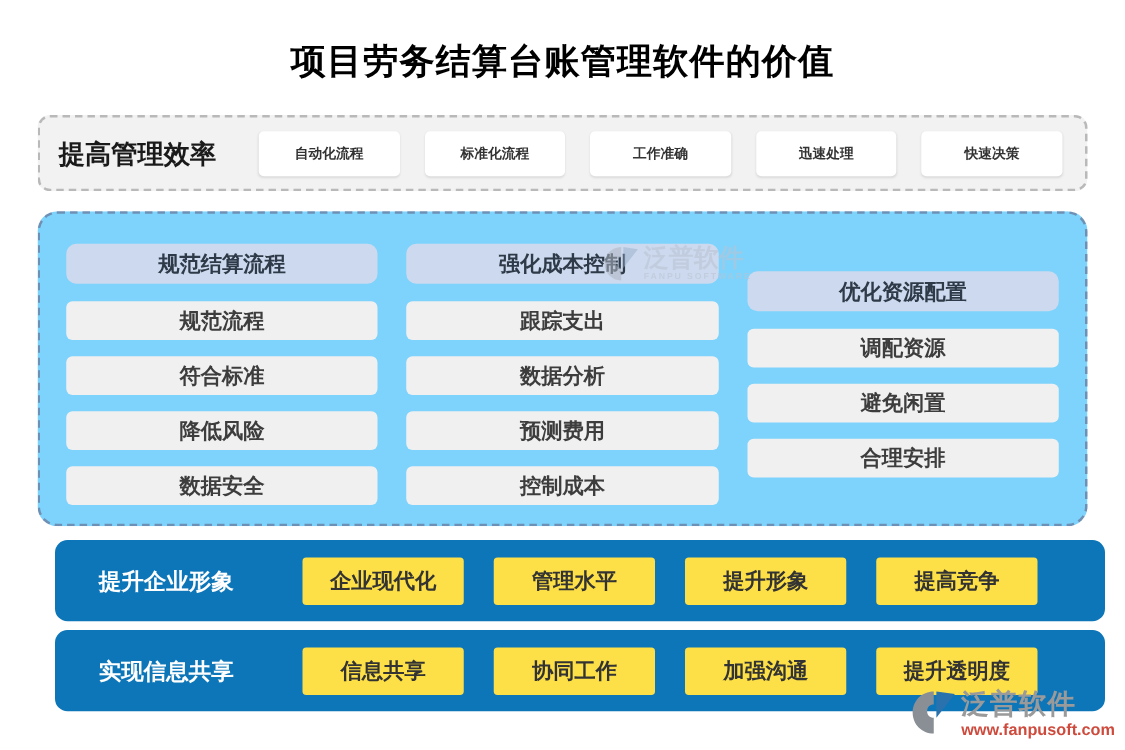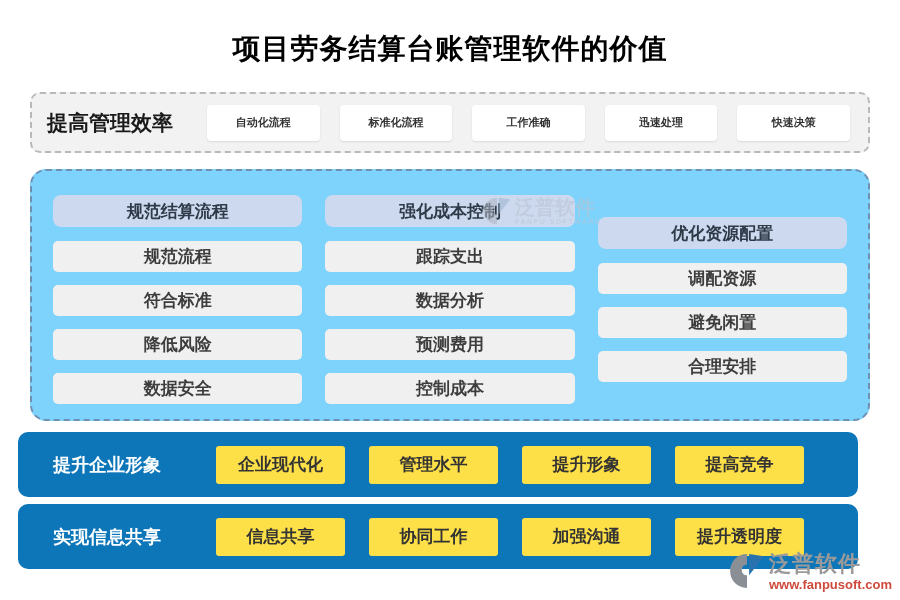--- a/index.html
+++ b/index.html
@@ -36,21 +36,21 @@
     display:flex;align-items:center;justify-content:center;
     font-size:17px;font-weight:bold;color:#2e3a48;margin-bottom:14px;
   }
   .mitem{
     height:31px;border-radius:5px;background:var(--chip_gray,#F0F0F0);
     display:flex;align-items:center;justify-content:center;
     font-size:17px;font-weight:bold;color:#3d3d3d;margin-bottom:13px;
   }
   
   .bar{
-    position:absolute;left:18px;width:840px;height:65px;box-sizing:border-box;
+    position:absolute;left:44px;width:840px;height:65px;box-sizing:border-box;
     background:var(--accent_blue,#0D76B9);border-radius:10px;
     display:flex;align-items:center;padding:0 48px 0 35px;
   }
   .bar1{top:432px;}
   .bar2{top:504px;}
   .bar-label{font-size:18px;font-weight:bold;color:#fff;width:163px;flex:0 0 163px;white-space:nowrap;}
   .bchip{
     background:#fde047;border-radius:3px;height:38px;width:129px;flex:0 0 129px;margin-right:24px;
     display:flex;align-items:center;justify-content:center;
     font-size:17px;font-weight:bold;color:#333;white-space:nowrap;

